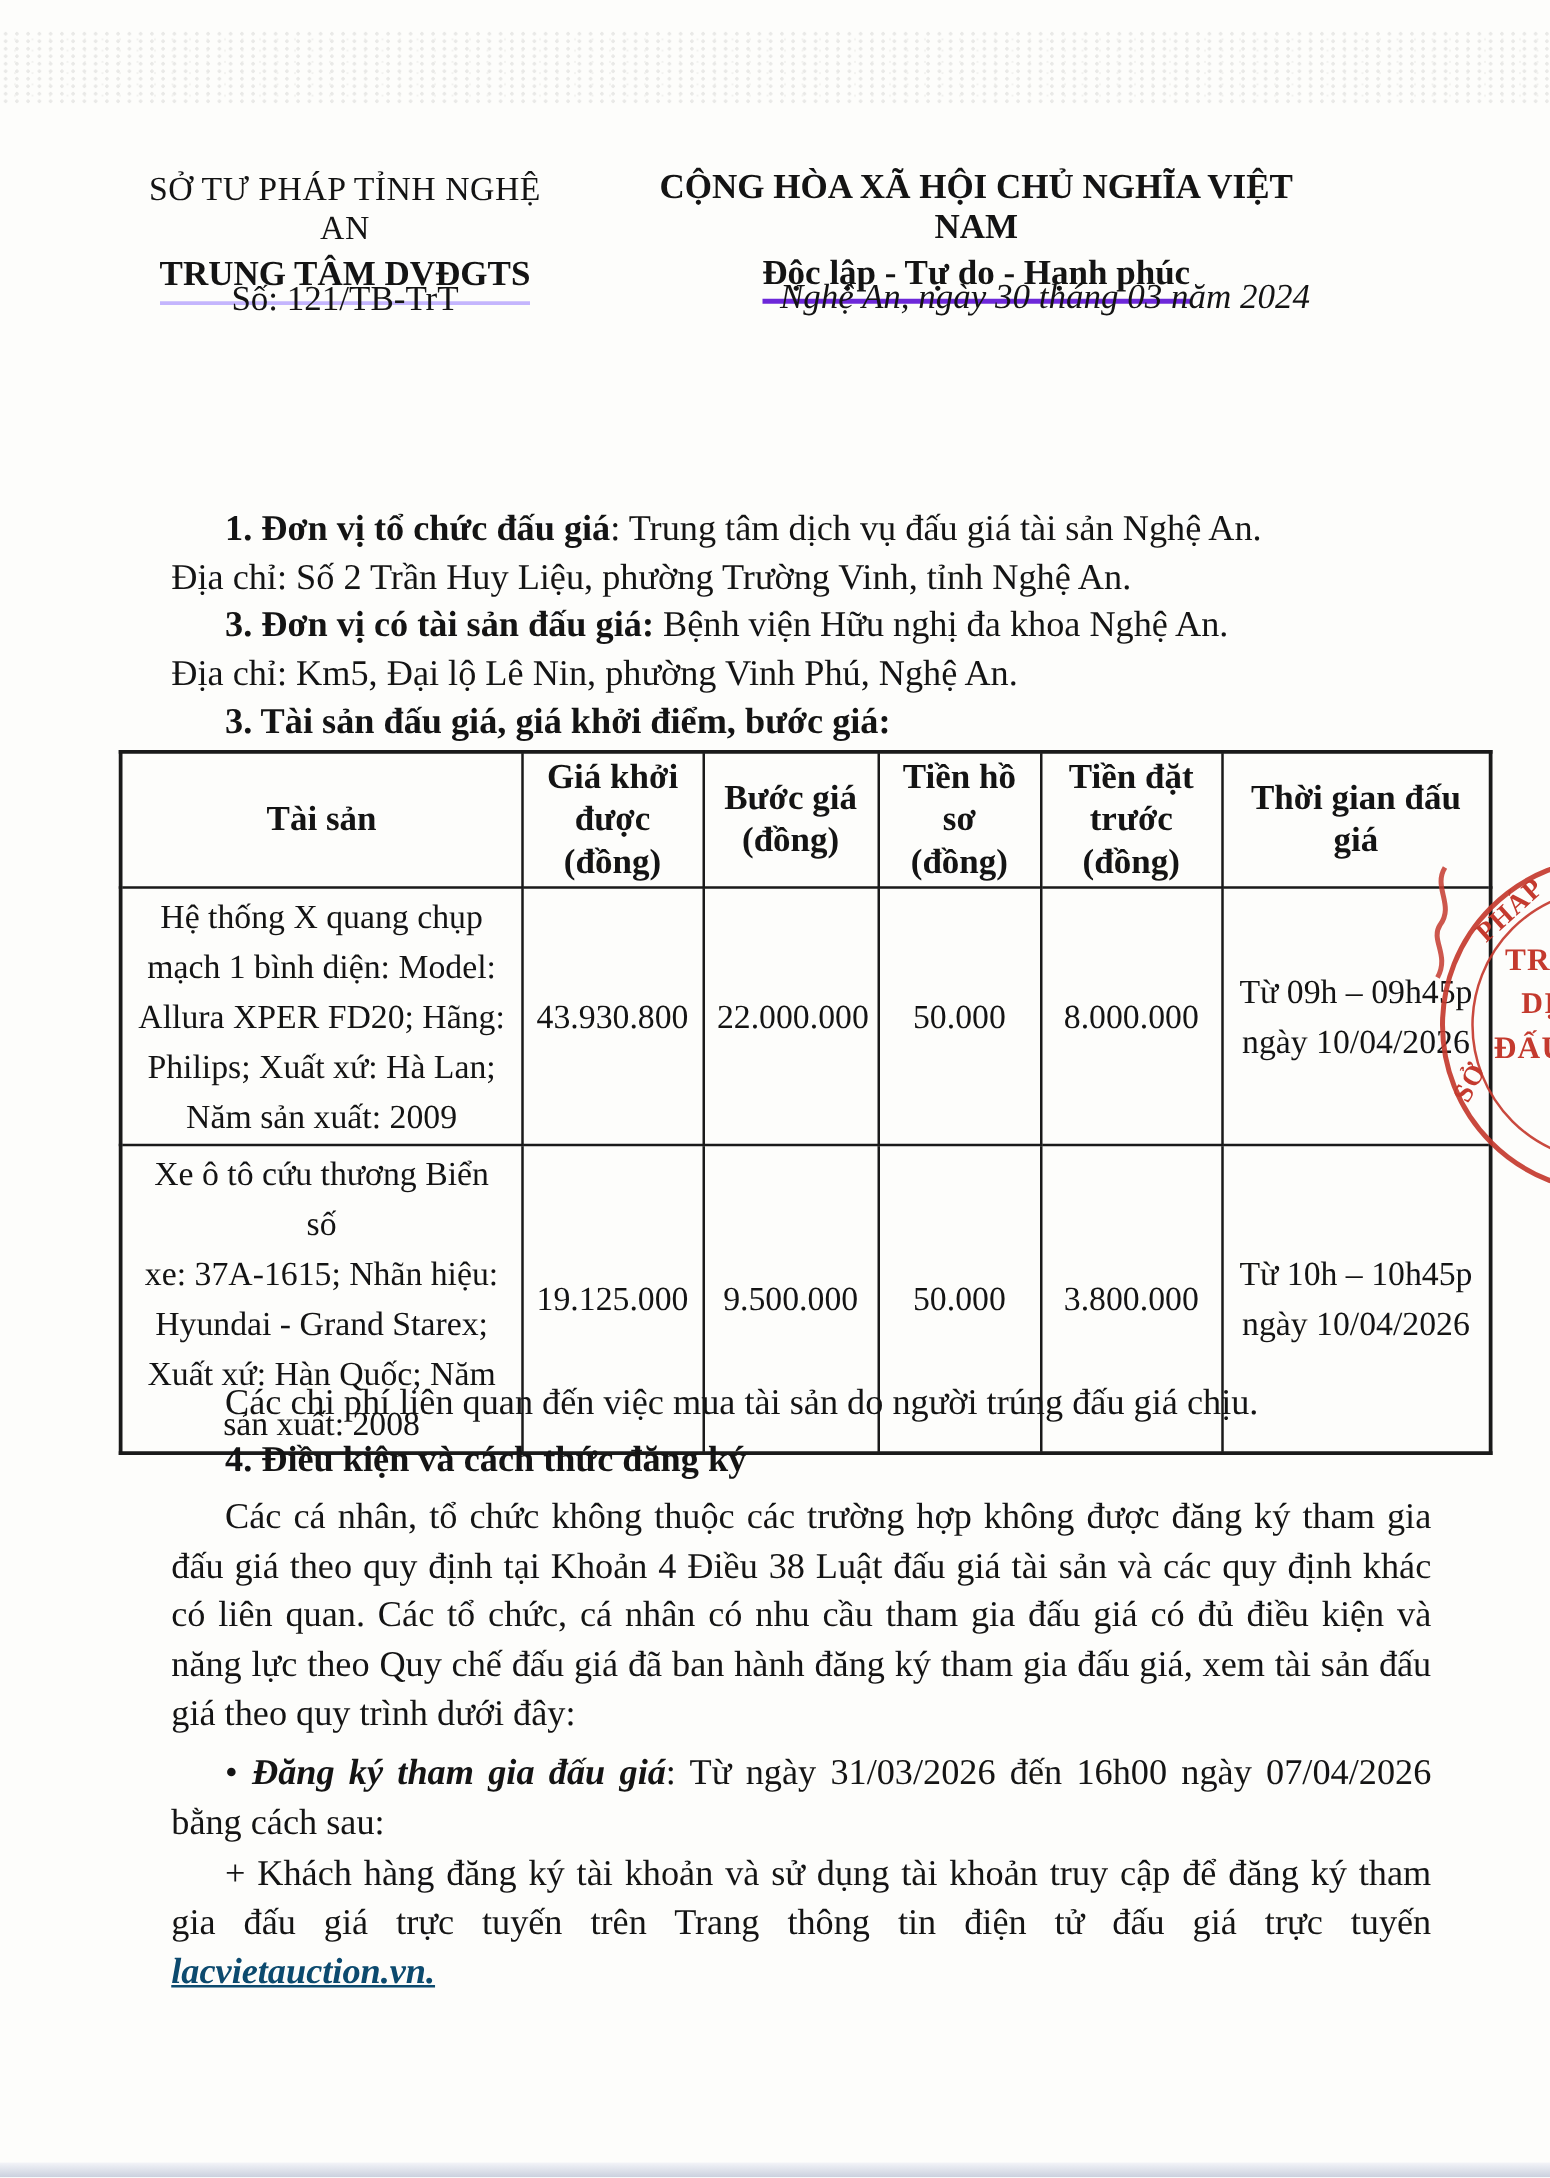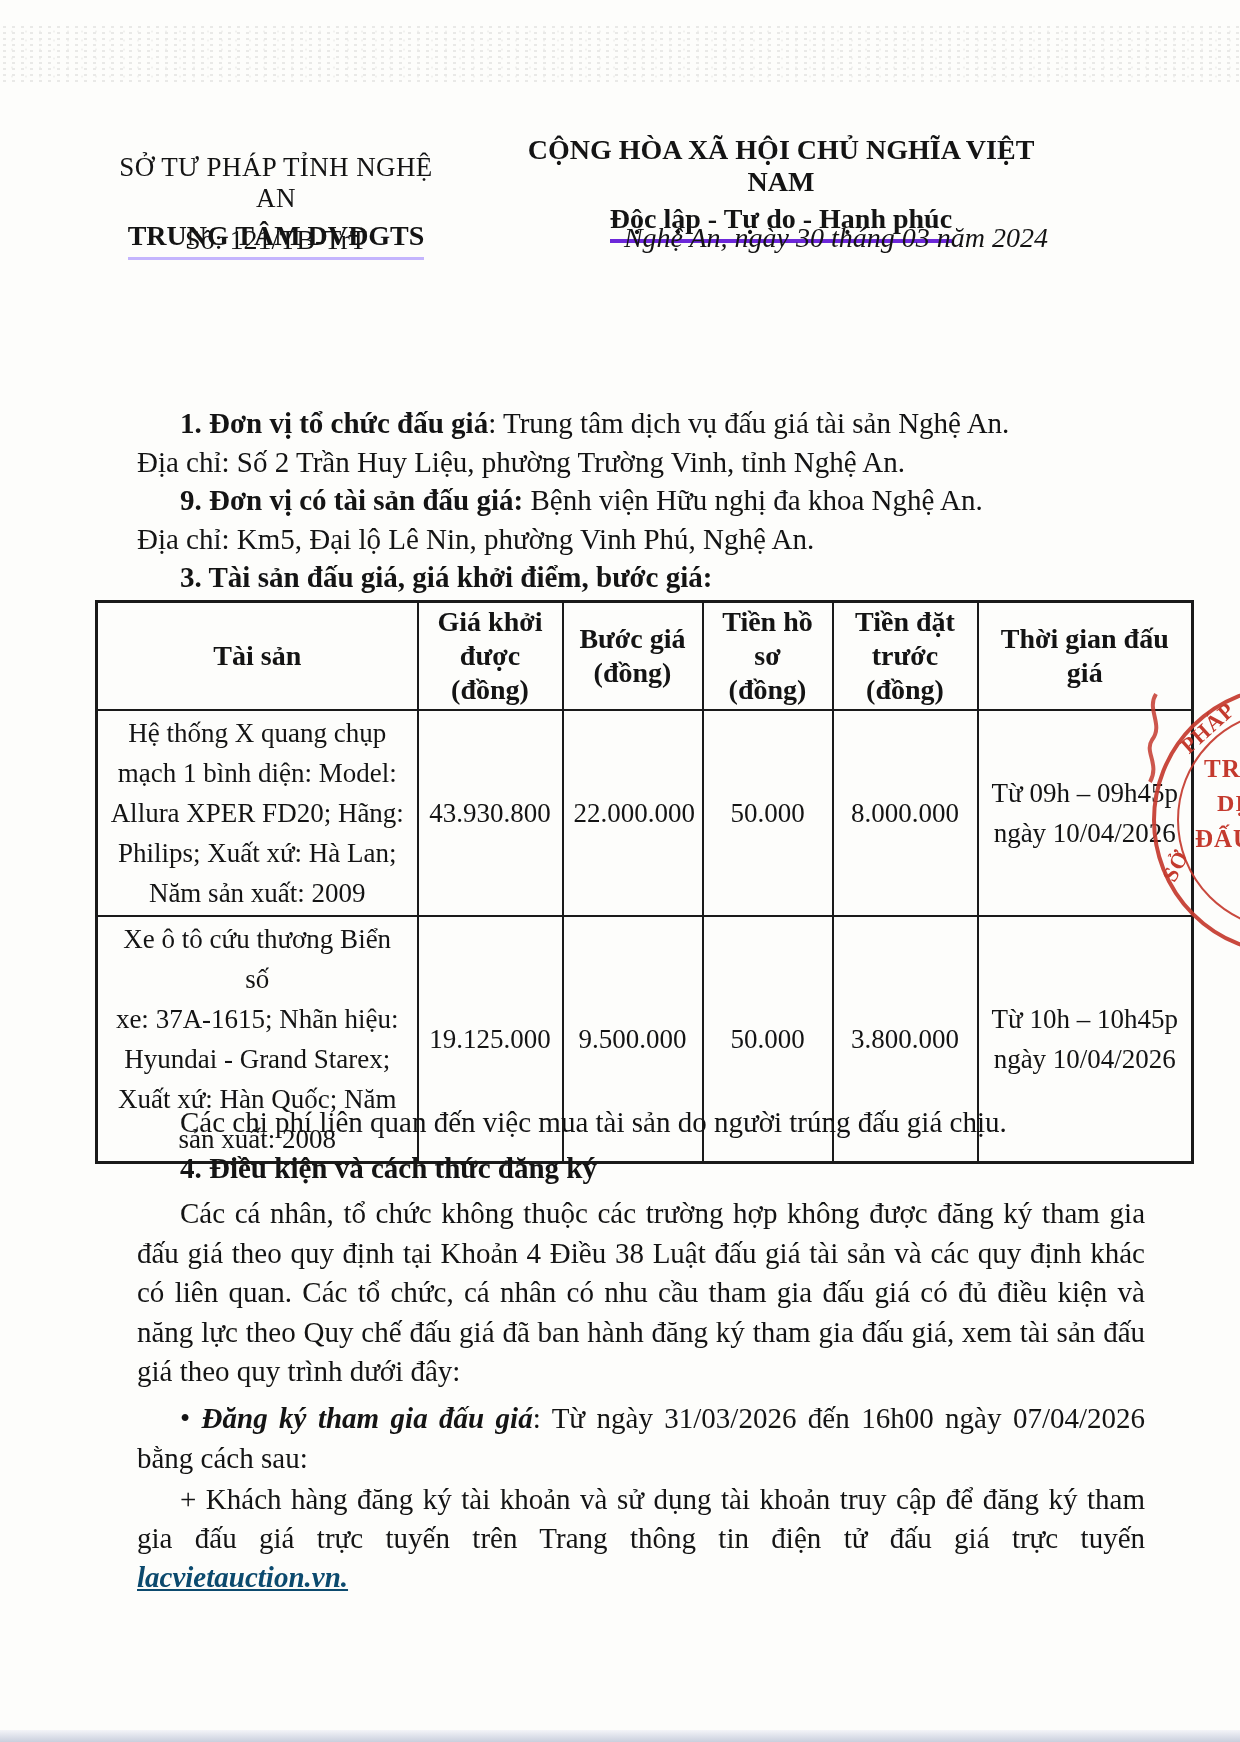--- a/index.html
+++ b/index.html
@@ -14,21 +14,21 @@
     background-image:
       radial-gradient(circle,#d7d7d5 1.2px,transparent 1.4px),
       radial-gradient(circle,#e7e7e4 1px,transparent 1.2px);
     background-size:9px 6px,14px 9px;background-position:0 0,5px 3px;
   }
   .bottom-band{
     position:absolute;left:0;bottom:0;width:100%;height:12px;
     background:linear-gradient(#f3f4f8,#c9cfdd);
   }
   
-  .header-left{position:absolute;left:100px;top:152px;width:352px;text-align:center;}
+  .header-left{position:absolute;left:100px;top:136px;width:352px;text-align:center;}
   .hl1{font-size:27px;letter-spacing:.4px;}
   .hl2{font-size:28px;font-weight:bold;margin-top:6px;}
   .hl2 span{display:inline-block;padding-bottom:5px;border-bottom:3px solid #c4b5fd;}
   .doc-number{position:absolute;left:100px;top:224px;width:352px;text-align:center;font-size:28px;}
   .header-right{position:absolute;left:498px;top:134px;width:566px;text-align:center;}
   .hr1{font-size:28px;font-weight:bold;}
   .hr2{font-size:28px;font-weight:bold;margin-top:5px;}
   .hr2 span{display:inline-block;padding-bottom:4px;border-bottom:4px solid #6d28d9;}
   .date-line{position:absolute;left:608px;top:222px;width:456px;text-align:center;font-style:italic;font-size:28px;}
   .title{position:absolute;left:0;top:358px;width:1240px;text-align:center;font-size:30px;font-weight:bold;letter-spacing:.5px;}
@@ -89,21 +89,21 @@
   <div class="header-right">
     <div class="hr1">CỘNG HÒA XÃ HỘI CHỦ NGHĨA VIỆT NAM</div>
     <div class="hr2"><span>Độc lập - Tự do - Hạnh phúc</span></div>
   </div>
   <div class="date-line">Nghệ An, ngày 30 tháng 03 năm 2024</div>
 
 
   <div class="intro">
     <p class="ind"><b>1. Đơn vị tổ chức đấu giá</b><span>: Trung tâm dịch vụ đấu giá tài sản Nghệ An.</span></p>
     <p>Địa chỉ: Số 2 Trần Huy Liệu, phường Trường Vinh, tỉnh Nghệ An.</p>
-    <p class="ind"><b>9. Đơn vị có tài sản đấu giá:</b><span> Bệnh viện Hữu nghị đa khoa Nghệ An.</span></p>
+    <p class="ind"><b>3. Đơn vị có tài sản đấu giá:</b><span> Bệnh viện Hữu nghị đa khoa Nghệ An.</span></p>
     <p>Địa chỉ: Km5, Đại lộ Lê Nin, phường Vinh Phú, Nghệ An.</p>
     <p class="ind"><b>3. Tài sản đấu giá, giá khởi điểm, bước giá:</b></p>
   </div>
 
   <table class="tbl">
     <colgroup>
       <col style="width:321px">
         <col style="width:145px">
         <col style="width:140px">
       <col style="width:130px">

